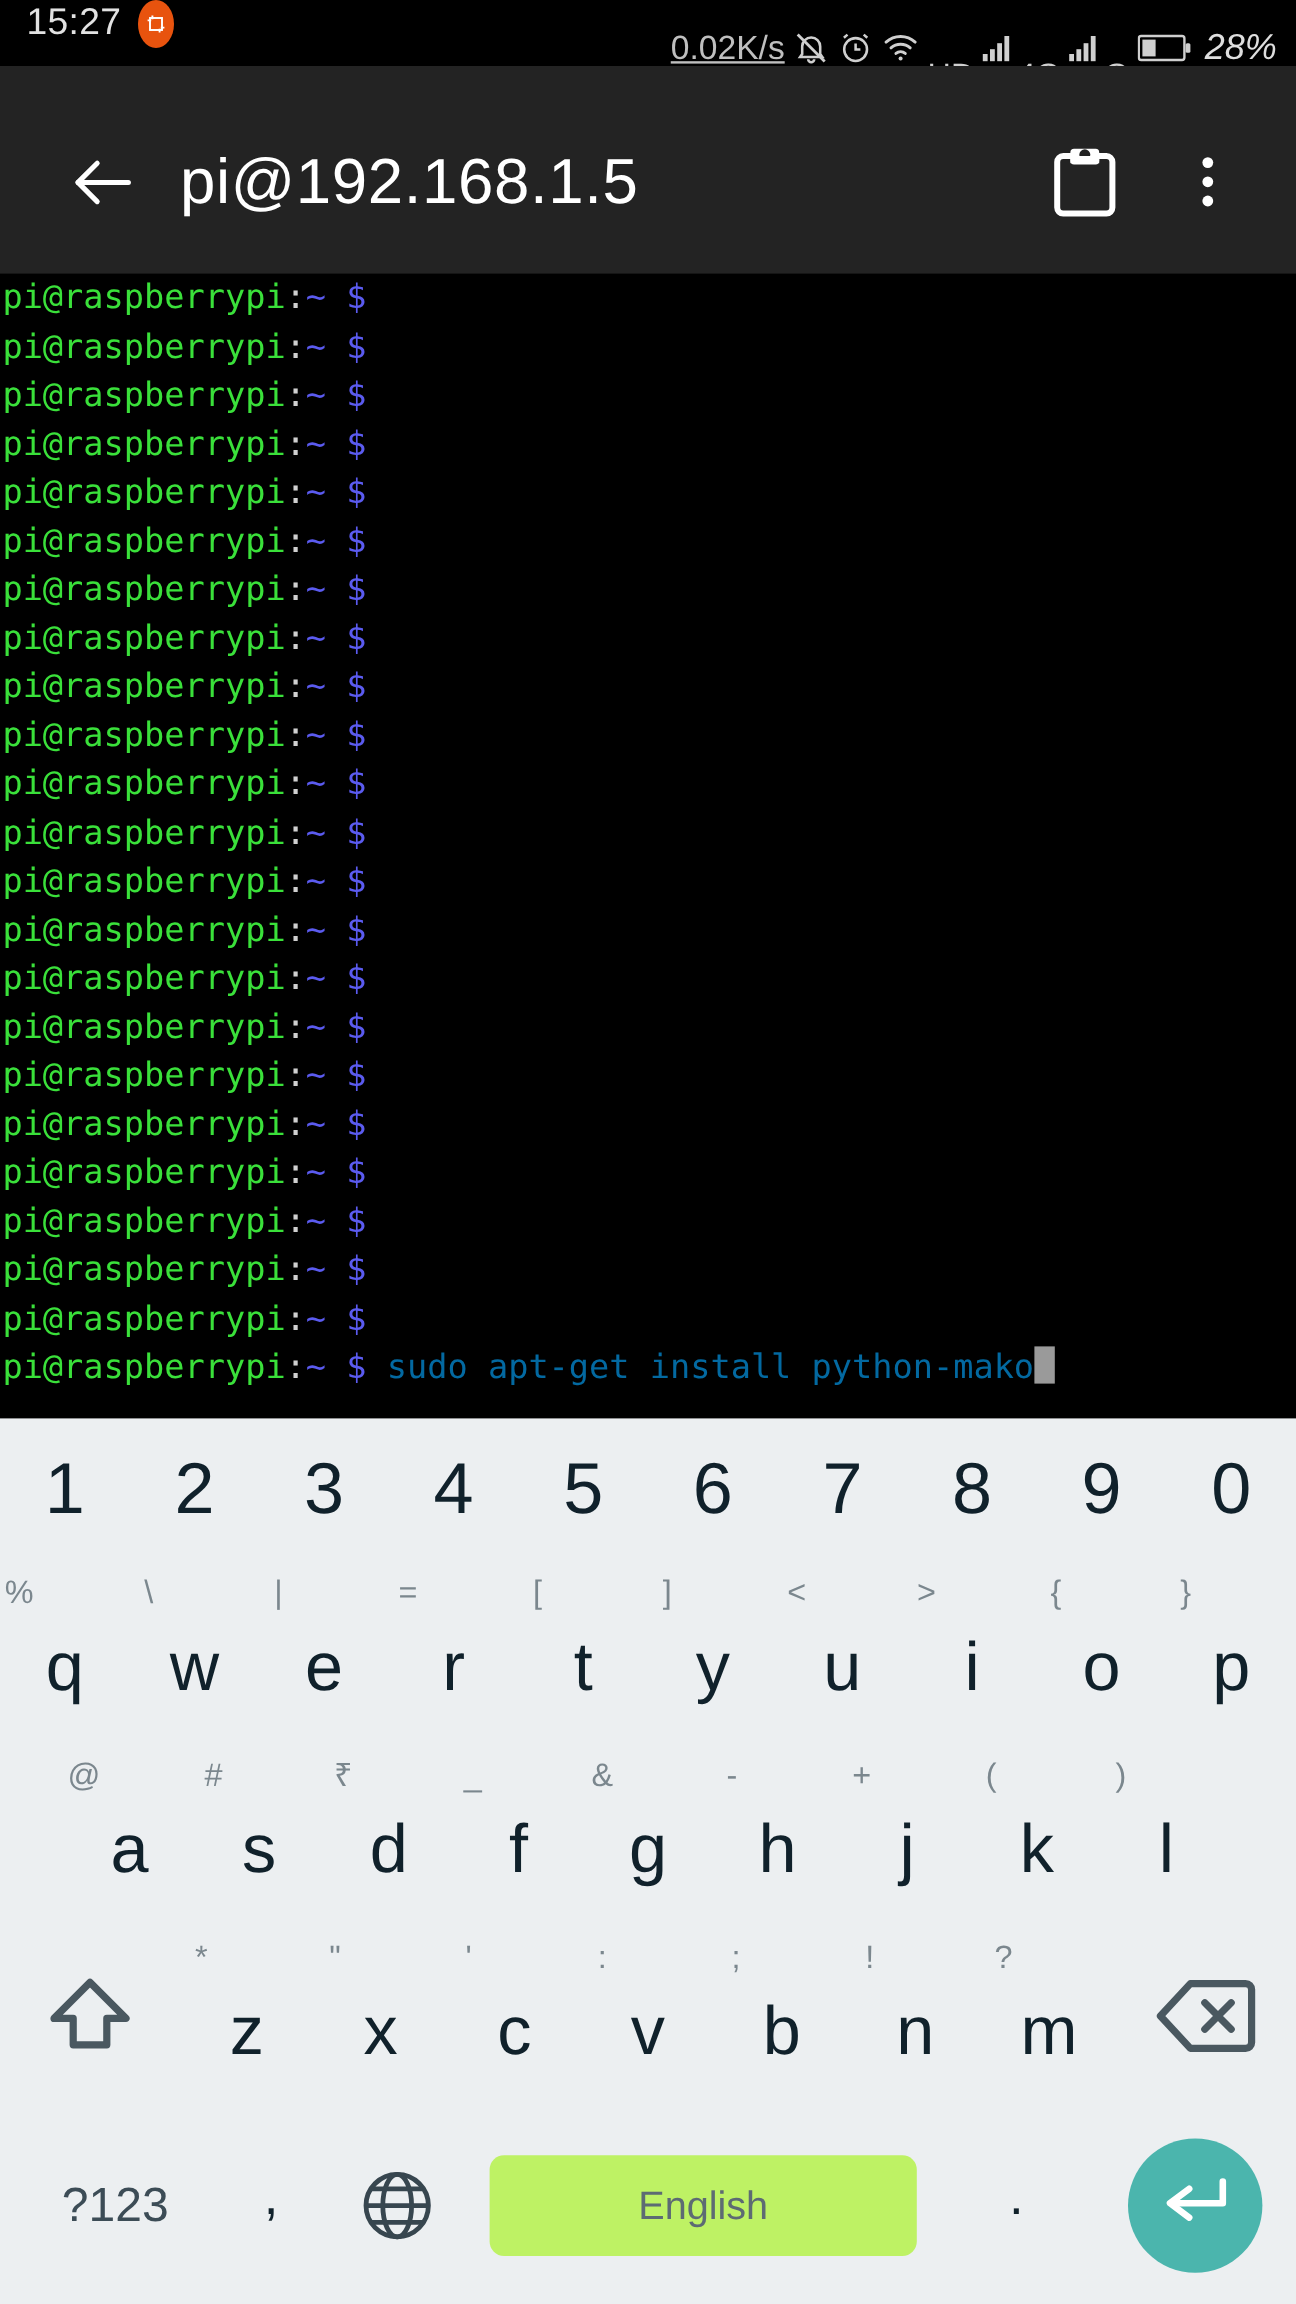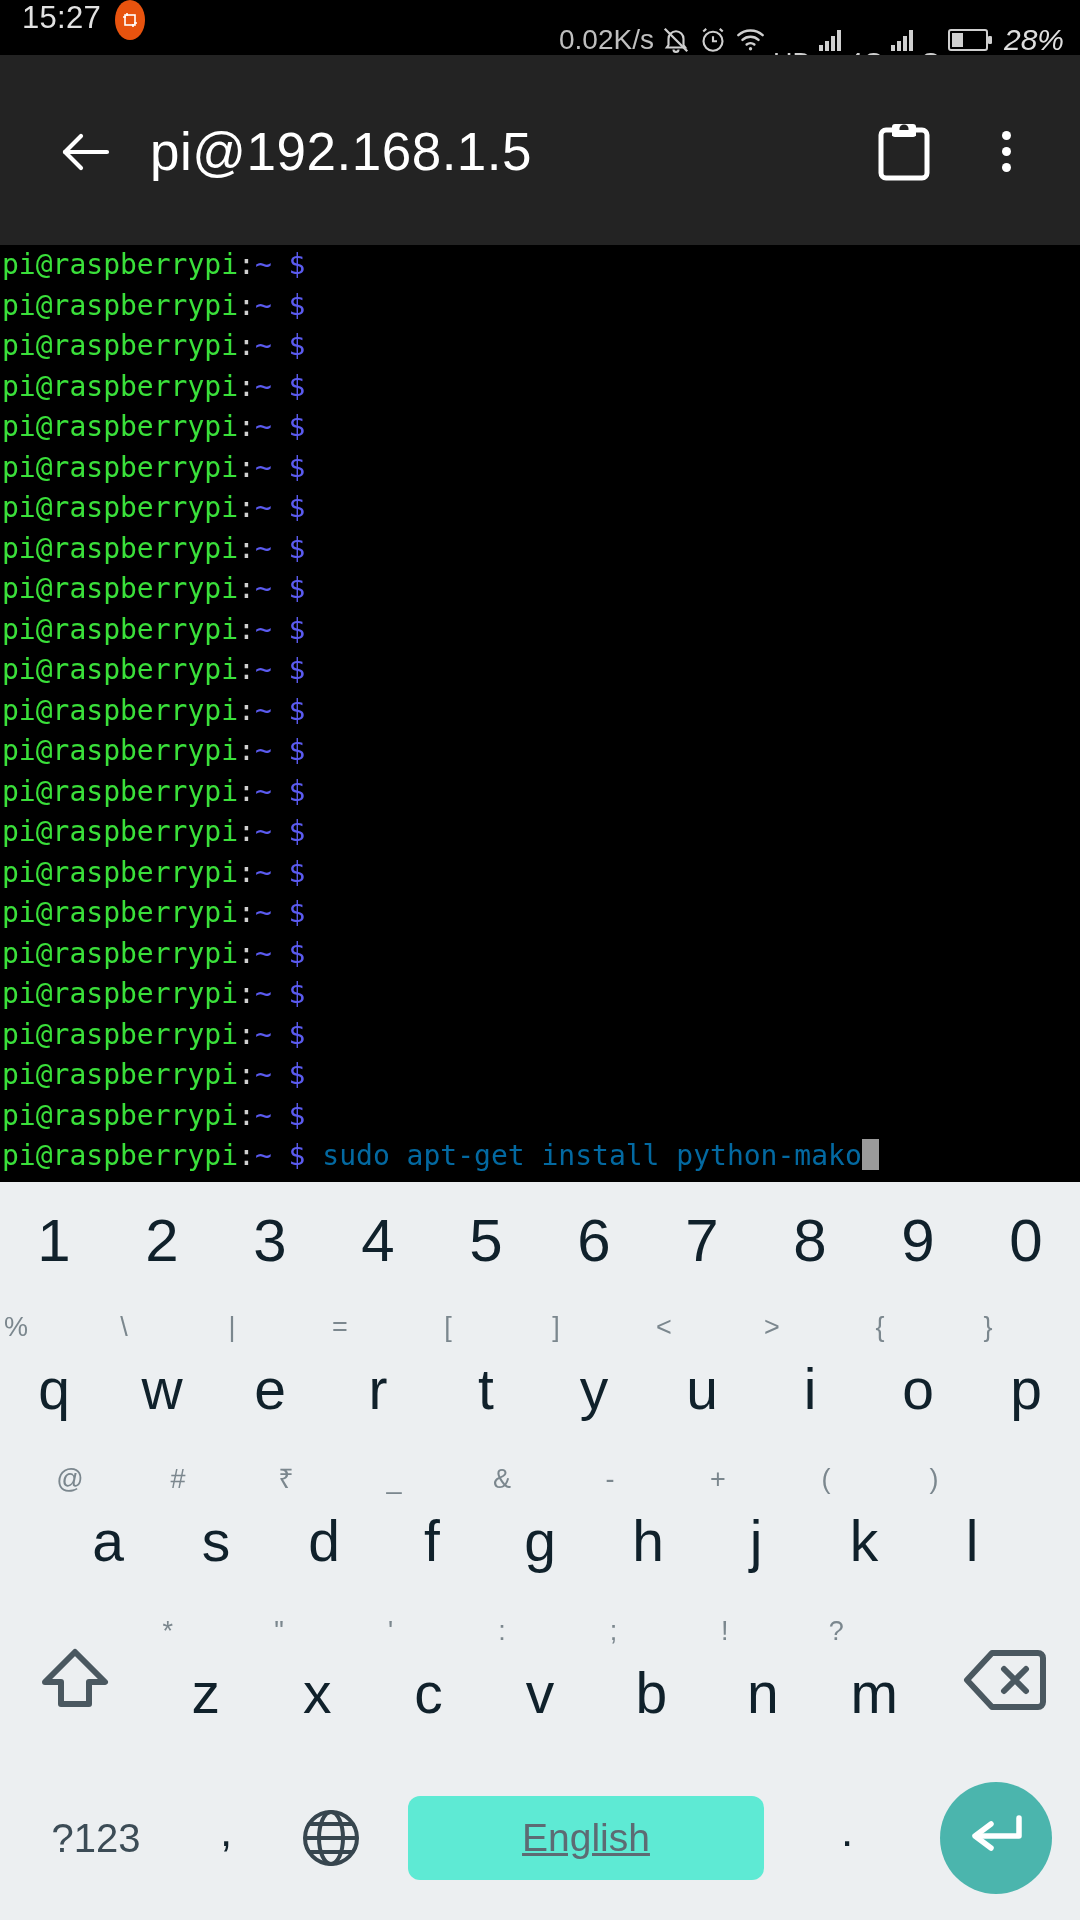--- a/index.html
+++ b/index.html
@@ -20,21 +20,21 @@
   .sb-clock{ font-size:31px; color:#e2e2e2; margin-left:22px; letter-spacing:.3px; }
   .sb-appdot{
     width:30px; height:40px; margin-left:14px; border-radius:50%;
     background:#e8530e; display:flex; align-items:center; justify-content:center;
   }
   .sb-appdot svg{ display:block; }
   .sb-right{
     margin-left:auto; margin-right:16px;
     display:flex; align-items:center; gap:7px;
   }
-  .sb-net{ font-size:28px; color:#bfbfbf; letter-spacing:0; }
+  .sb-net{ font-size:28px; color:#bfbfbf; letter-spacing:0;text-decoration:underline; }
   .sb-txt{ font-size:27px; color:#d0d0d0;margin-top:48px; }
   .sb-ic{ display:flex; align-items:center; }
   .sb-bars{ display:flex; align-items:flex-end; gap:2px; height:22px; }
   .sb-bars i{ display:block; width:4px; background:#cfcfcf; }
   .sb-bars i:nth-child(1){height:6px;}
   .sb-bars i:nth-child(2){height:10px;}
   .sb-bars i:nth-child(3){height:15px;}
   .sb-bars i:nth-child(4){height:21px;}
   .sb-pct{ font-size:30px; color:#dedede; margin-left:3px;font-style:italic; }
 
@@ -107,23 +107,23 @@
   .krow.r5 .kglobe{ flex:0 0 118px; }
   .krow.r5 .kspace{ flex:1 1 auto; padding:0 18px; }
   .krow.r5 .kperiod{ flex:0 0 130px; }
   .krow.r5 .kenter{ flex:0 0 168px; }
 
   .k123 .main{ font-size:40px; color:#3c4c56; }
   .kcomma .main{ font-size:44px; color:#10212b; margin-top:-14px; }
   .kperiod .main{ font-size:44px; color:#10212b; margin-top:-14px; }
 
   .spacebar{
-    width:100%; height:84px; background:#5eead4; border-radius:12px;
+    width:100%; height:84px; background:#bef264; border-radius:12px;
     display:flex; align-items:center; justify-content:center;
-    color:#5d6b73; font-size:39px;text-decoration:underline;
+    color:#5d6b73; font-size:33px;
   }
   .enterbtn{
     width:112px; height:112px; border-radius:50%;
     display:flex; align-items:center; justify-content:center;
   }
 </style>
 </head>
 <body>
 
 <div id="root">
@@ -213,21 +213,21 @@
       <div class="ab-btn">
         <div class="dots">
             <span></span>
             <span></span>
             <span></span>
           </div>
       </div>
     </div>
   </div>
 
-  <div class="terminal" style="background: rgb(0, 0, 0); margin-top: 17px;">
+  <div class="terminal" style="background: rgb(0, 0, 0);">
     <div id="term-lines">
         <div class="tline"><span class="c-host">pi@raspberrypi</span><span class="c-colon">:</span><span class="c-path">~</span> <span class="c-dollar">$</span></div>
         <div class="tline"><span class="c-host">pi@raspberrypi</span><span class="c-colon">:</span><span class="c-path">~</span> <span class="c-dollar">$</span></div>
         <div class="tline"><span class="c-host">pi@raspberrypi</span><span class="c-colon">:</span><span class="c-path">~</span> <span class="c-dollar">$</span></div>
         <div class="tline"><span class="c-host">pi@raspberrypi</span><span class="c-colon">:</span><span class="c-path">~</span> <span class="c-dollar">$</span></div>
         <div class="tline"><span class="c-host">pi@raspberrypi</span><span class="c-colon">:</span><span class="c-path">~</span> <span class="c-dollar">$</span></div>
         <div class="tline"><span class="c-host">pi@raspberrypi</span><span class="c-colon">:</span><span class="c-path">~</span> <span class="c-dollar">$</span></div>
         <div class="tline"><span class="c-host">pi@raspberrypi</span><span class="c-colon">:</span><span class="c-path">~</span> <span class="c-dollar">$</span></div>
         <div class="tline"><span class="c-host">pi@raspberrypi</span><span class="c-colon">:</span><span class="c-path">~</span> <span class="c-dollar">$</span></div>
         <div class="tline"><span class="c-host">pi@raspberrypi</span><span class="c-colon">:</span><span class="c-path">~</span> <span class="c-dollar">$</span></div>

